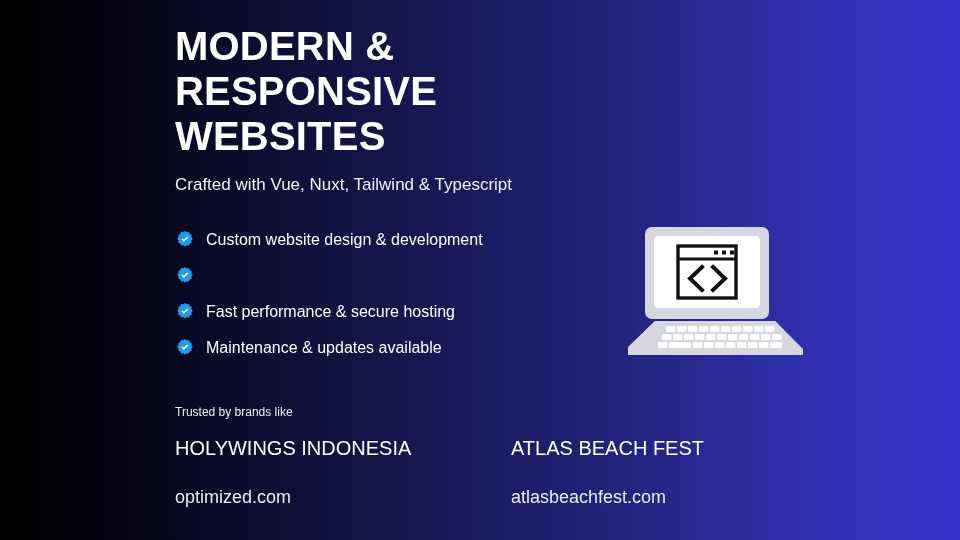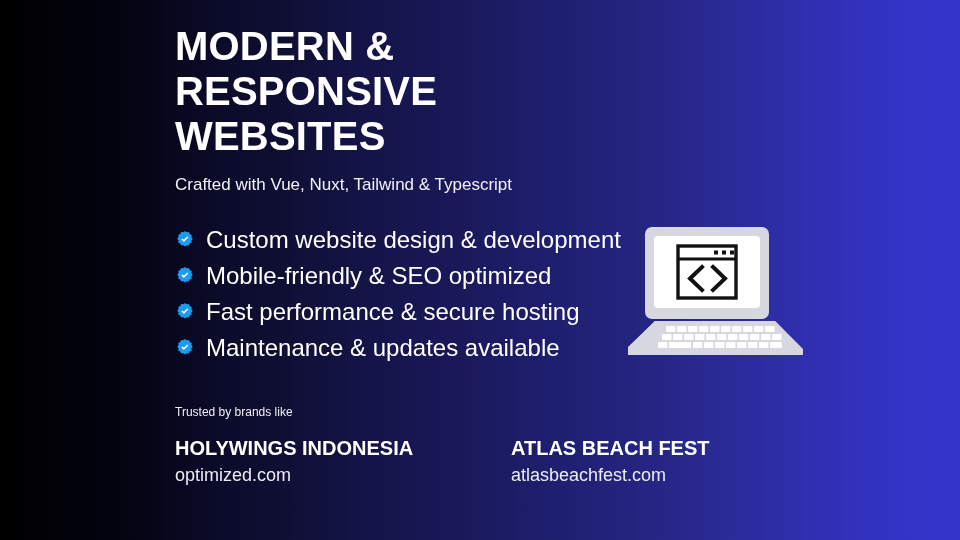--- a/index.html
+++ b/index.html
@@ -78,21 +78,21 @@
   }
   .badge-icon {
     position:relative;
     flex:0 0 auto;
     width:20px;
     height:20px;
     margin-right:11px;
   }
   .badge-icon svg { display:block; width:20px; height:20px; }
   .feature-text {
-    font-size:24px;
+    font-size:16px;
     line-height:22px;
     color:#ffffff;
     white-space:nowrap;
   }
 
   
   #trusted-label {
     position:absolute;
     top:400px;
     left:0;
@@ -107,24 +107,24 @@
     top:436px;
     left:0;
     width:700px;
     display:flex;
   }
   .brand-col { width:336px; }
   .brand-col:first-child { width:336px; }
   .brand-name {
     font-size:20px;
     line-height:25px;
-    font-weight:bold;
+    font-weight:normal;
     color:#ffffff;
     white-space:nowrap;
-    margin-bottom:3px;
+    margin-bottom:25px;
   }
   .brand-site {
     font-size:18px;
     line-height:22px;
     color:#ececf4;
     white-space:nowrap;
   }
 
   
   #laptop {
@@ -163,21 +163,20 @@
         <span class="feature-text">Custom website design &amp; development</span>
       </li>
 
       <li class="feature-row">
         <span class="badge-icon">
           <svg viewBox="0 0 24 24" aria-hidden="true">
             <path fill="#1d9bf0" d="M12 1.2l2.05 1.62 2.6-.38.98 2.44 2.44.98-.38 2.6L21.3 10.5l-1.61 2.05.38 2.6-2.44.98-.98 2.44-2.6-.38L12 19.8l-2.05-1.61-2.6.38-.98-2.44-2.44-.98.38-2.6L2.7 10.5l1.61-2.04-.38-2.6 2.44-.98.98-2.44 2.6.38z"></path>
             <path fill="#ffffff" d="M10.62 14.31L7.7 11.39l1.27-1.27 1.65 1.65 4.06-4.06 1.27 1.27z"></path>
           </svg>
         </span>
-        <span class="feature-text">Mobile-friendly &amp; SEO optimized</span>
       </li>
 
       <li class="feature-row">
         <span class="badge-icon">
           <svg viewBox="0 0 24 24" aria-hidden="true">
             <path fill="#1d9bf0" d="M12 1.2l2.05 1.62 2.6-.38.98 2.44 2.44.98-.38 2.6L21.3 10.5l-1.61 2.05.38 2.6-2.44.98-.98 2.44-2.6-.38L12 19.8l-2.05-1.61-2.6.38-.98-2.44-2.44-.98.38-2.6L2.7 10.5l1.61-2.04-.38-2.6 2.44-.98.98-2.44 2.6.38z"></path>
             <path fill="#ffffff" d="M10.62 14.31L7.7 11.39l1.27-1.27 1.65 1.65 4.06-4.06 1.27 1.27z"></path>
           </svg>
         </span>
         <span class="feature-text">Fast performance &amp; secure hosting</span>

